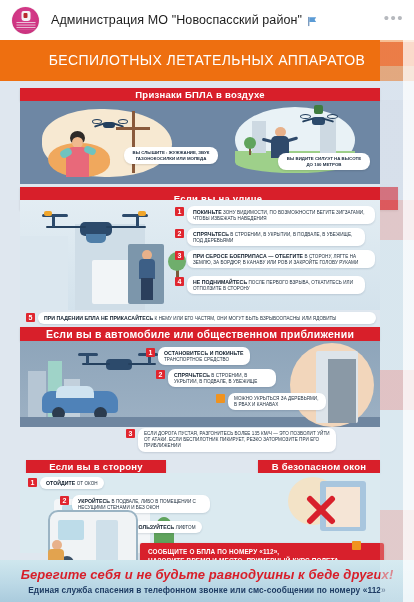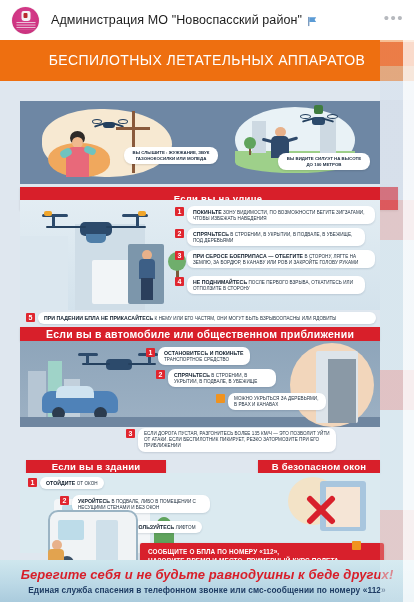--- a/index.html
+++ b/index.html
@@ -178,20 +178,21 @@
     </div>
     <div class="post-more">•••</div>
   </div>
 
   <div class="info">
 
     <div class="title-band">
       <div class="l2">БЕСПИЛОТНЫХ ЛЕТАТЕЛЬНЫХ АППАРАТОВ</div>
     </div>
 
+    <div class="ribbon" style="left:20px;top:48px;width:360px;height:13px;">Признаки БПЛА в воздухе</div>
 
     <div class="panel panel-sky" style="left:20px;top:61px;width:360px;height:83px;">
 
       <div class="blob" style="left:22px;top:8px;width:130px;height:68px;background:#f7e9d2;border-radius:46% 54% 50% 50%;"></div>
       <div class="blob" style="left:28px;top:42px;width:62px;height:34px;background:#f0a85d;border-radius:50% 50% 45% 55%;"></div>
 
       <div class="person" style="left:40px;top:30px;width:40px;height:46px;">
         <div class="blob" style="left:10px;top:0;width:15px;height:14px;background:#2e2a28;"></div>
         <div class="blob" style="left:12px;top:6px;width:11px;height:11px;background:#f0b98e;"></div>
         <div class="rect" style="left:6px;top:16px;width:23px;height:30px;background:#e8697a;border-radius:7px 7px 0 0;"></div>
@@ -358,21 +359,21 @@
         <div class="num orange"></div>
         <div class="callout">МОЖНО УКРЫТЬСЯ ЗА ДЕРЕВЬЯМИ, В РВАХ И КАНАВАХ</div>
       </div>
     </div>
 
     <div class="bullet" style="left:126px;top:388px;width:210px;">
       <div class="num">3</div>
       <div class="callout" style="flex:1;">Если дорога пустая, разгонитесь более 135 км/ч — это позволит уйти от атаки. Если беспилотник пикирует, резко затормозите при его приближении</div>
     </div>
 
-    <div class="ribbon" style="left:26px;top:420px;width:140px;height:13px;">Если вы в здании</div>
+    <div class="ribbon" style="left:26px;top:420px;width:140px;height:13px;">Если вы в сторону</div>
     <div class="ribbon" style="left:258px;top:420px;width:122px;height:13px;">В безопасном окон</div>
 
     <div class="panel" style="left:20px;top:433px;width:360px;height:80px;background:#dbeaf0;">
 
       <div class="rect" style="left:34px;top:26px;width:96px;height:54px;background:#f3f6f8;border-radius:4px 4px 0 0;"></div>
       <div class="rect" style="left:42px;top:32px;width:26px;height:24px;background:#bfdde9;border-radius:2px;"></div>
       <div class="person" style="left:86px;top:38px;width:24px;height:42px;">
         <div class="blob" style="left:7px;top:0;width:11px;height:11px;background:#e8b18a;"></div>
         <div class="rect" style="left:3px;top:10px;width:18px;height:18px;background:#e0705f;border-radius:4px 4px 0 0;"></div>
         <div class="rect" style="left:6px;top:27px;width:13px;height:15px;background:#3d5f86;"></div>

